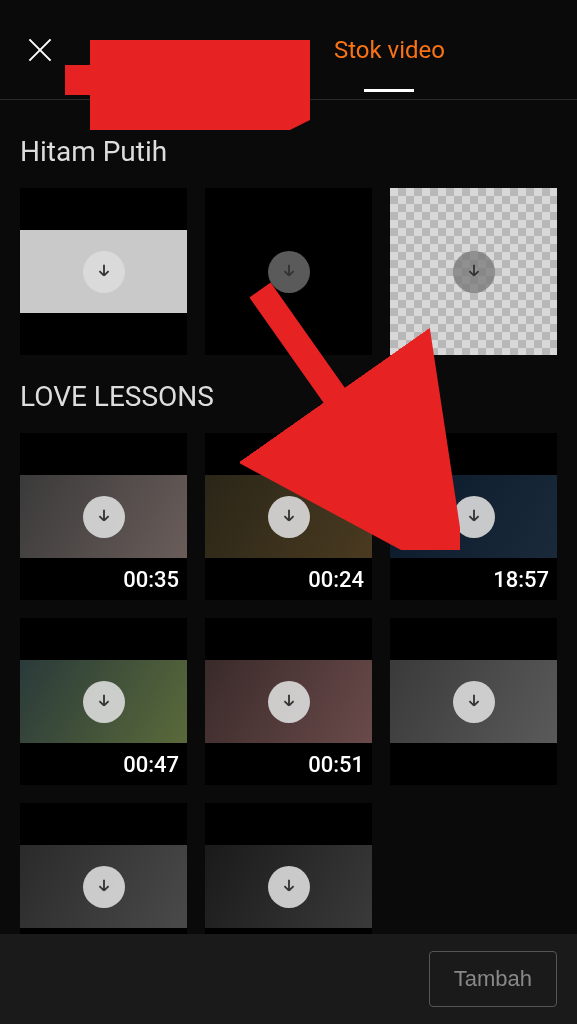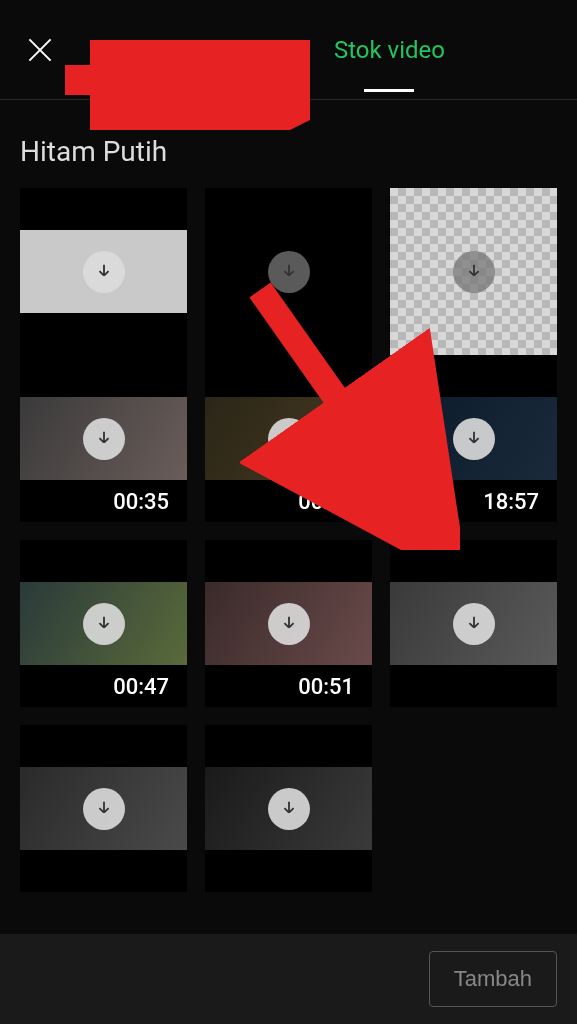--- a/index.html
+++ b/index.html
@@ -52,21 +52,21 @@
       justify-content: center;
       gap: 80px;
     }
     .tab {
       font-size: 24px;
       color: #bbb;
       cursor: pointer;
       position: relative;
     }
     .tab.active {
-      color: #22c55e;
+      color: #f97316;
     }
     .tab.active::after {
       content: '';
       position: absolute;
       bottom: -28px;
       left: 50%;
       transform: translateX(-50%);
       width: 50px;
       height: 3px;
       background: #fff;
@@ -148,21 +148,21 @@
     .video-thumb {
       position: absolute;
       top: 25%;
       bottom: 25%;
       left: 0;
       right: 0;
     }
     .duration {
       position: absolute;
       bottom: 8px;
-      right: 18px;
+      right: 8px;
       font-size: 22px;
       font-weight: 500;
       color: #fff;
       text-shadow: 0 1px 3px rgba(0,0,0,0.7);
     }
     .footer {
       position: absolute;
       bottom: 0;
       left: 0;
       right: 0;
@@ -240,20 +240,21 @@
     <div class="card">
       <div class="card-checker"></div>
       <div class="download-badge dark">
         <svg viewBox="0 0 24 24" fill="none" stroke="#333" stroke-width="2">
             <path d="M12 4v12m0 0l-5-5m5 5l5-5"></path>
           </svg>
       </div>
     </div>
   </div>
 
+  <div class="section-title">LOVE LESSONS</div>
   <div class="grid">
     <div class="video-card">
       <div class="video-thumb t1"></div>
       <div class="download-badge">
           <svg viewBox="0 0 24 24" fill="none" stroke="#333" stroke-width="2">
             <path d="M12 4v12m0 0l-5-5m5 5l5-5"></path>
           </svg>
         </div>
       <div class="duration">00:35</div>
     </div>

